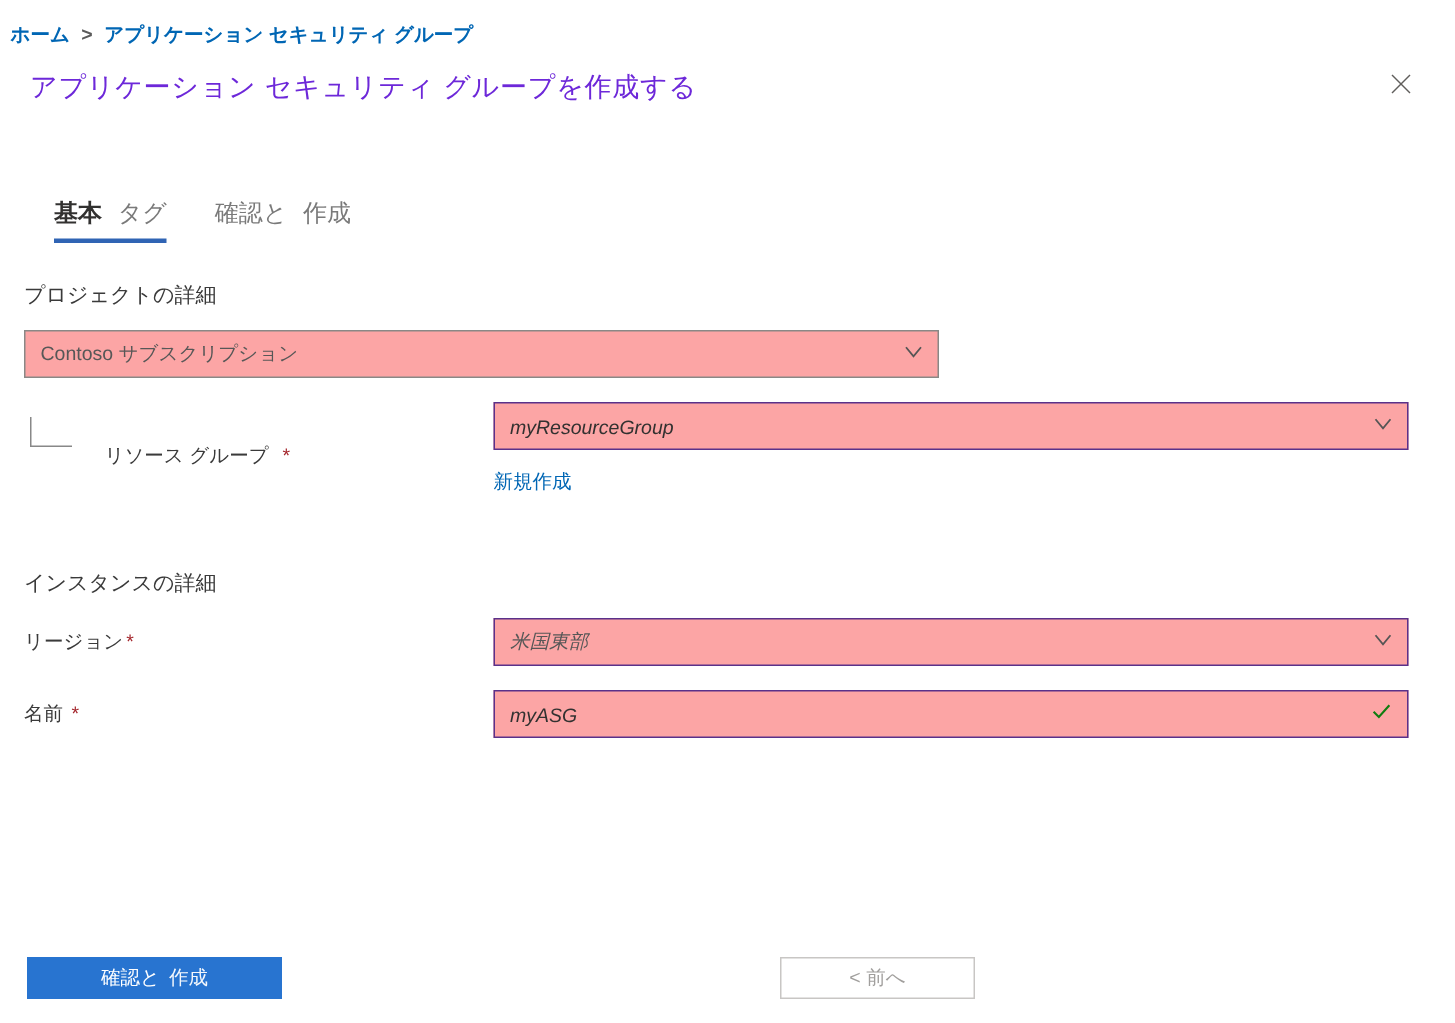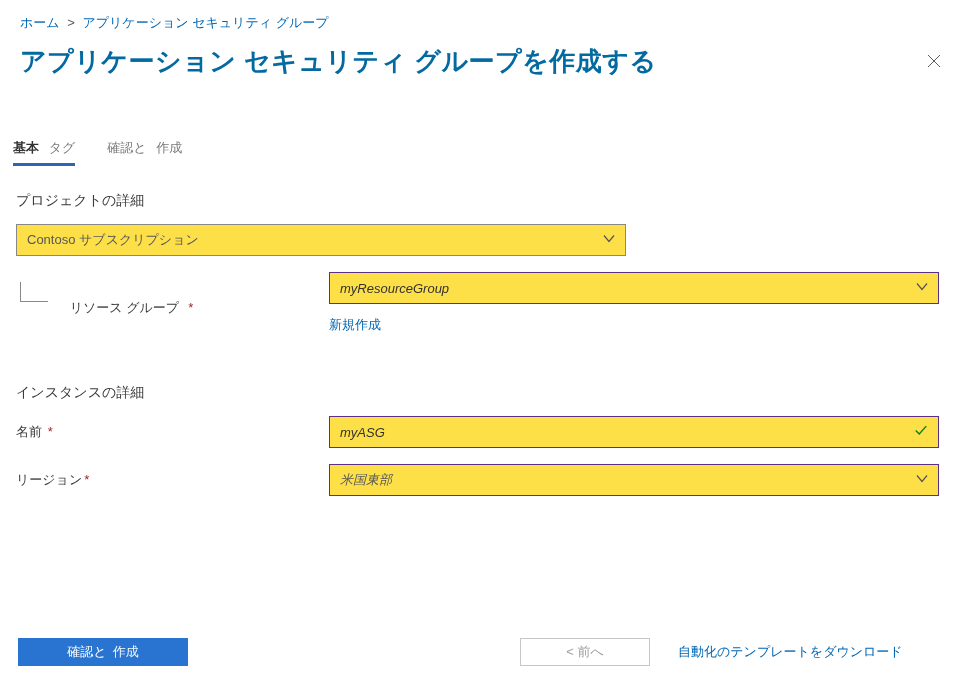--- a/index.html
+++ b/index.html
@@ -9,54 +9,55 @@
     font-size: 13px;
     color: #323130;
     background: #ffffff;
     width: 970px; height: 682px;
     overflow: hidden;
     position: relative;
   }
 
   
   .breadcrumb {
-    padding: 14px 0 0 20px;
+    padding: 14px 0 0 7px;
     font-size: 13px;
     color: #0066b4;
+    font-weight: bold;
   }
   .breadcrumb .sep { color: #5b5b5b; margin: 0 4px; }
   .bc-item { color: #0066b4; cursor: pointer; }
 
   
   .title-row {
     display: flex;
     align-items: center;
     justify-content: space-between;
     padding: 12px 20px 0 20px;
   }
   .title {
-    font-size: 26px;
-    font-weight: 700;
-    color: #0369a1;
+    font-size: 18px;
+    font-weight: 400;
+    color: #6d28d9;
     letter-spacing: 0.5px;
   }
   .close-x {
     font-size: 20px;
     color: #605e5c;
     cursor: pointer;
     padding: 4px 8px;
     line-height: 1;
   }
 
   
   .tabs {
     display: flex;
     gap: 32px;
-    padding: 60px 0 0 13px;
-    font-size: 13px;
+    padding: 60px 0 0 36px;
+    font-size: 16px;
   }
   .tab { color: #7a7a7a; padding-bottom: 6px; cursor: pointer; }
   .tab.active {
     color: #323130;
     font-weight: 600;
     border-bottom: 3px solid #3064b4;
   }
   .tab .light { font-weight: 400; color: #7a7a7a; margin-left: 6px;}
 
   
@@ -91,21 +92,21 @@
     vertical-align: 2px;
     transform: translateY(-8px);
   }
   .row.indented .label { padding-left: 4px; }
 
   
   .select, .textinput {
     width: 100%;
     height: 32px;
     border: 1px solid #8a8886;
-    background: #fde047;
+    background: #fca5a5;
     display: flex;
     align-items: center;
     padding: 0 10px;
     font-size: 13px;
     position: relative;
     cursor: pointer;
   }
   .select.highlight, .textinput.highlight { border-color: #5a318a; font-style: italic; }
   .select .val { color: #575757; }
   .chev {
@@ -222,53 +223,52 @@
       <span class="link-under">新規作成</span>
     </div>
   </div>
 
   <div class="spacer"></div>
 
   <div class="section-head">インスタンスの詳細</div>
 
   <div class="row">
     <div class="label">
+      <span>リージョン</span><span class="req">*</span>
+    </div>
+    <div class="control">
+      <div class="select highlight">
+        <span class="val">米国東部</span>
+        <span class="chev">
+          <svg viewBox="0 0 12 12">
+              <polyline points="1,3 6,9 11,3" fill="none" stroke="#555" stroke-width="1.2"></polyline>
+            </svg>
+        </span>
+      </div>
+    </div>
+  </div>
+
+  <div class="row">
+    <div class="label">
       <span>名前</span> <span class="req">*</span>
     </div>
     <div class="control">
       <div class="textinput highlight">
         <span style="color:#323130">myASG</span>
         <span class="ok-mark">
           <svg viewBox="0 0 16 16">
               <polyline points="2,8 6,12 14,3"></polyline>
             </svg>
         </span>
       </div>
     </div>
   </div>
 
-  <div class="row">
-    <div class="label">
-      <span>リージョン</span><span class="req">*</span>
-    </div>
-    <div class="control">
-      <div class="select highlight">
-        <span class="val">米国東部</span>
-        <span class="chev">
-          <svg viewBox="0 0 12 12">
-              <polyline points="1,3 6,9 11,3" fill="none" stroke="#555" stroke-width="1.2"></polyline>
-            </svg>
-        </span>
-      </div>
-    </div>
-  </div>
-
 </div>
 
 <div class="footer">
   <div class="btn primary">
     <span>確認と</span>
       <span class="light">作成</span>
   </div>
   <div class="foot-gap"></div>
   <div class="btn disabled">&lt; 前へ</div>
-  <span class="foot-link">自動化のテンプレートをダウンロード</span>
 </div>
 
 </body></html>

